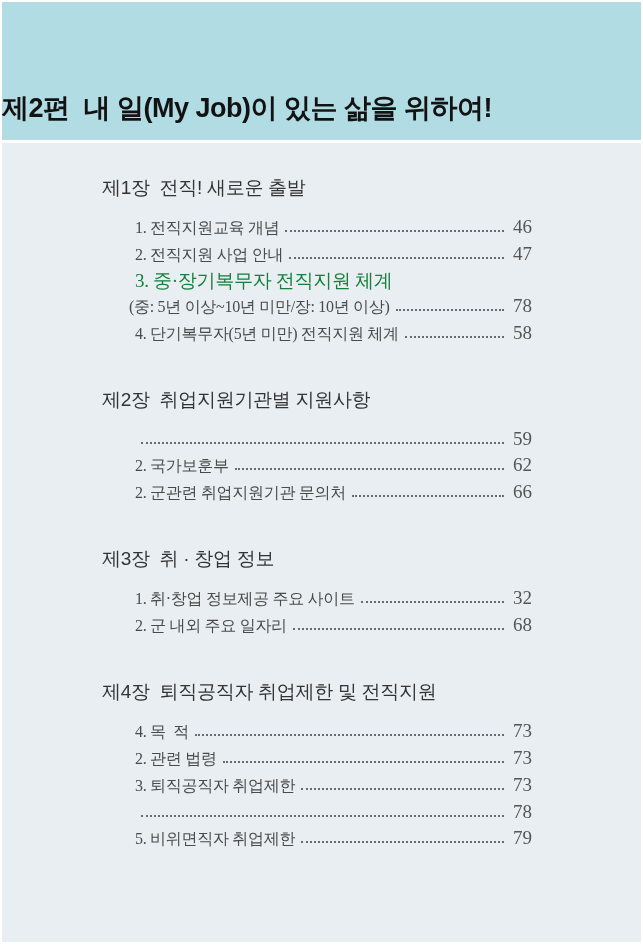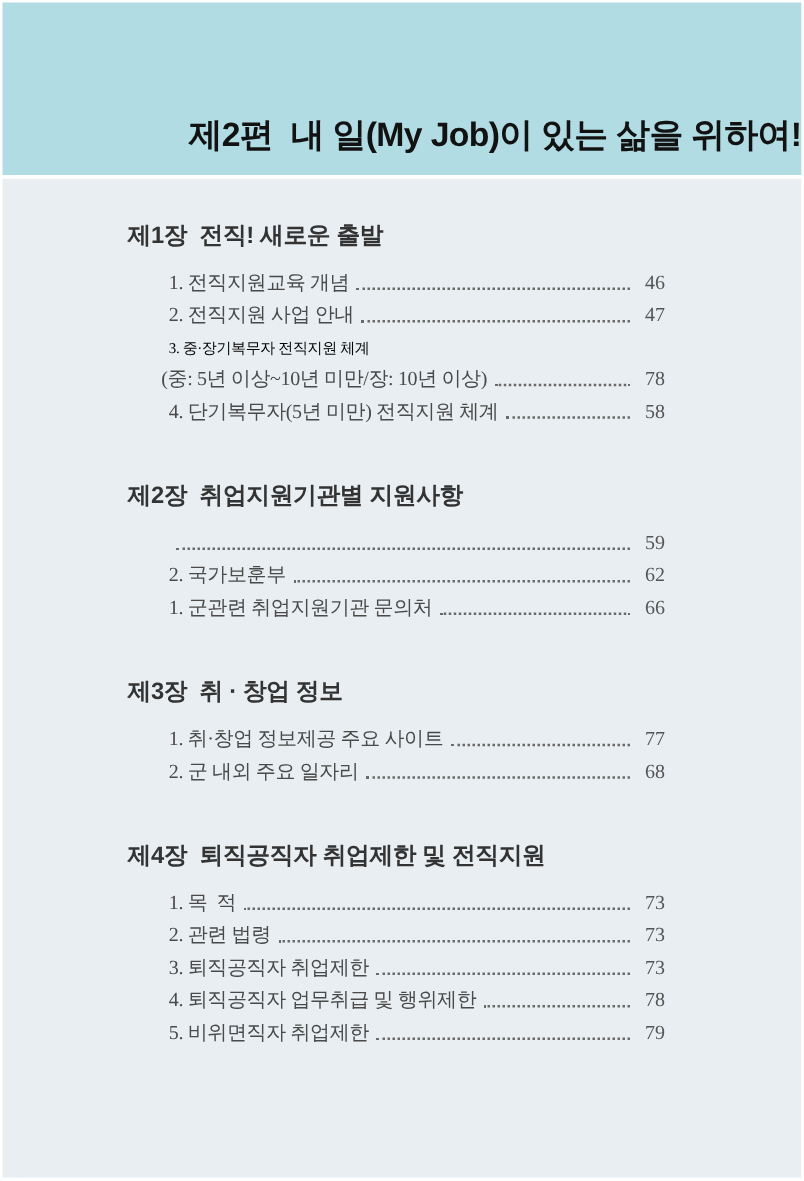--- a/index.html
+++ b/index.html
@@ -6,21 +6,21 @@
   .page{
     position:relative;
     width:643px;height:945px;
     background:#ffffff;
     font-family:"Liberation Sans","DejaVu Sans",sans-serif;
     overflow:hidden;
   }
   .header-band{
     position:absolute;top:2px;left:2px;right:2px;height:138px;
     background:#b1dce3;
-    display:flex;align-items:flex-start;justify-content:flex-end;
+    display:flex;align-items:flex-start;justify-content:flex-start;
   }
   .page-title{
     margin:0;
     padding-top:88px;
     font-size:27px;
     font-weight:900;
     color:#121212;
     letter-spacing:-0.5px;
     white-space:pre-wrap;
     text-align:center;
@@ -31,21 +31,21 @@
   }
   .toc{
     padding:32px 0 0 100px;
     width:430px;
   }
   .chapter{margin:0 0 0 0;}
   .chapter + .chapter{margin-top:40px;}
   .chapter-heading{
     margin:0 0 13px 0;
     font-size:19px;
-    font-weight:700;
+    font-weight:400;
     color:#333333;
     white-space:pre-wrap;
     letter-spacing:-0.3px;
   }
   .items{padding-left:33px;font-family:Liberation Serif, serif;}
   .item-row{
     display:flex;
     align-items:baseline;
     line-height:26px;
     font-size:16px;
@@ -60,26 +60,26 @@
     border-bottom:2px dotted #6a6a6a;
     margin:0 6px;
     align-self:center;
     margin-top:7px;
     min-width:20px;
   }
   .page-num{
     color:#555555;
     min-width:22px;
     text-align:right;
-    font-size:16px;
+    font-size:19px;
   }
   .wrap-line{
     line-height:25px;
-    font-size:12px;
-    color:#000000;
+    font-size:19px;
+    color:#15803d;
     white-space:pre-wrap;
     letter-spacing:-0.3px;
   }
   .sub-row{margin-left:-6px;justify-content:center;}
 </style>
 </head>
 <body>
 
 <div class="page">
 
@@ -125,63 +125,62 @@
           <div class="item-row">
             <span class="leader"></span>
             <span class="page-num">59</span>
           </div>
           <div class="item-row">
             <span class="item-label">2. 국가보훈부</span>
             <span class="leader"></span>
             <span class="page-num">62</span>
           </div>
           <div class="item-row">
-            <span class="item-label">1. 군관련 취업지원기관 문의처</span>
+            <span class="item-label">2. 군관련 취업지원기관 문의처</span>
             <span class="leader"></span>
             <span class="page-num">66</span>
           </div>
         </div>
       </section>
 
       <section class="chapter">
         <h2 class="chapter-heading">제3장  취 · 창업 정보</h2>
         <div class="items">
           <div class="item-row">
             <span class="item-label">1. 취·창업 정보제공 주요 사이트</span>
             <span class="leader"></span>
-            <span class="page-num">77</span>
+            <span class="page-num">32</span>
           </div>
           <div class="item-row">
             <span class="item-label">2. 군 내외 주요 일자리</span>
             <span class="leader"></span>
             <span class="page-num">68</span>
           </div>
         </div>
       </section>
 
       <section class="chapter">
         <h2 class="chapter-heading">제4장  퇴직공직자 취업제한 및 전직지원</h2>
         <div class="items">
           <div class="item-row">
-            <span class="item-label">1. 목  적</span>
+            <span class="item-label">4. 목  적</span>
             <span class="leader"></span>
             <span class="page-num">73</span>
           </div>
           <div class="item-row">
             <span class="item-label">2. 관련 법령</span>
             <span class="leader"></span>
             <span class="page-num">73</span>
           </div>
           <div class="item-row">
             <span class="item-label">3. 퇴직공직자 취업제한</span>
             <span class="leader"></span>
             <span class="page-num">73</span>
           </div>
           <div class="item-row">
-            <span class="item-label">4. 퇴직공직자 업무취급 및 행위제한</span>
             <span class="leader"></span>
             <span class="page-num">78</span>
           </div>
           <div class="item-row">
             <span class="item-label">5. 비위면직자 취업제한</span>
             <span class="leader"></span>
             <span class="page-num">79</span>
           </div>
         </div>
       </section>

